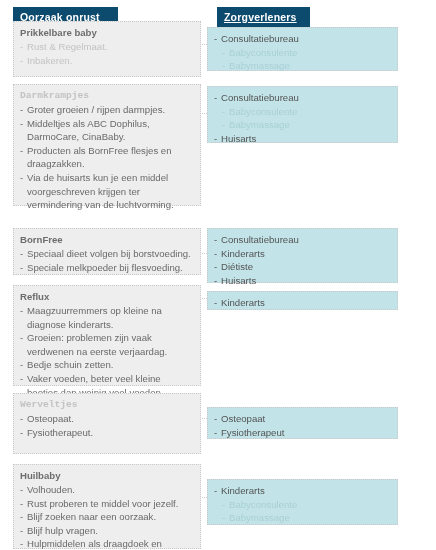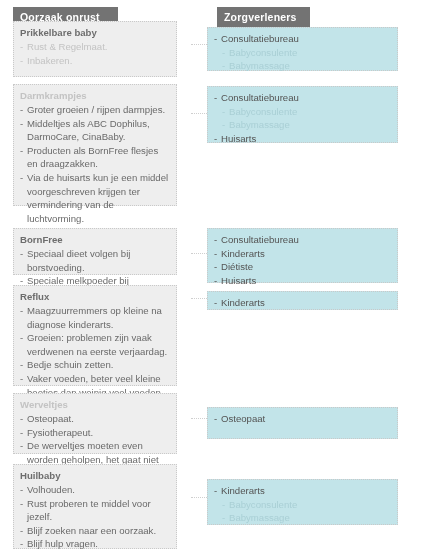--- a/index.html
+++ b/index.html
@@ -17,63 +17,64 @@
 
   #board {
     position: relative;
     width: 436px;
     height: 550px;
   }
 
   
   .col-header {
     position: absolute;
-    background: #737373;
+    background: #0c4a6e;
     color: #ffffff;
     font-weight: bold;
     font-size: 10.5px;
     letter-spacing: 0.2px;
     padding: 4px 8px 4px 7px;
     box-sizing: border-box;
     white-space: nowrap;
     line-height: 13px;
+    text-decoration: underline;
   }
   #header-left  { left: 13px;  top: 7px; width: 105px; }
   #header-right { left: 217px; top: 7px; width: 93px; }
 
   
   .box {
     position: absolute;
     box-sizing: border-box;
     border: 1px dotted #c9c9c9;
     font-size: 9.6px;
     line-height: 13.6px;
     padding: 4px 6px 5px 6px;
   }
   .box-left {
     left: 13px;
-    width: 164px;
+    width: 188px;
     background: #eeeeee;
     color: #6a6a6a;
   }
   .box-right {
     left: 207px;
     width: 191px;
     background: #c2e4e9;
     color: #5c5c5c;
   }
 
   .box-title {
     font-weight: bold;
     font-size: 9.6px;
     line-height: 14px;
     margin-bottom: 0px;
     color: #6d6d6d;
   }
-  .box-title.faded { color: #c3c3c3; }
+  .box-title.faded { color: #c3c3c3; font-family: Liberation Mono, monospace; }
 
   ul.items {
     list-style: none;
     margin: 0;
     padding: 0;
   }
   ul.items li {
     position: relative;
     padding-left: 7px;
     margin: 0;
@@ -174,26 +175,26 @@
     <ul class="items">
       <li>Kinderarts</li>
     </ul>
   </div>
 
   <div class="box box-left" style="top:393px;height:61px">
     <div class="box-title faded">Werveltjes</div>
     <ul class="items">
       <li>Osteopaat.</li>
       <li>Fysiotherapeut.</li>
-      <li>De werveltjes moeten even worden geholpen, het gaat niet vanzelf weg.</li>
     </ul>
   </div>
   <div class="box box-right" style="top:407px;height:32px">
     <ul class="items">
       <li>Osteopaat</li>
+      <li>Fysiotherapeut</li>
     </ul>
   </div>
 
   <div class="box box-left" style="top:464px;height:85px">
     <div class="box-title">Huilbaby</div>
     <ul class="items">
       <li>Volhouden.</li>
       <li>Rust proberen te middel voor jezelf.</li>
       <li>Blijf zoeken naar een oorzaak.</li>
       <li>Blijf hulp vragen.</li>

